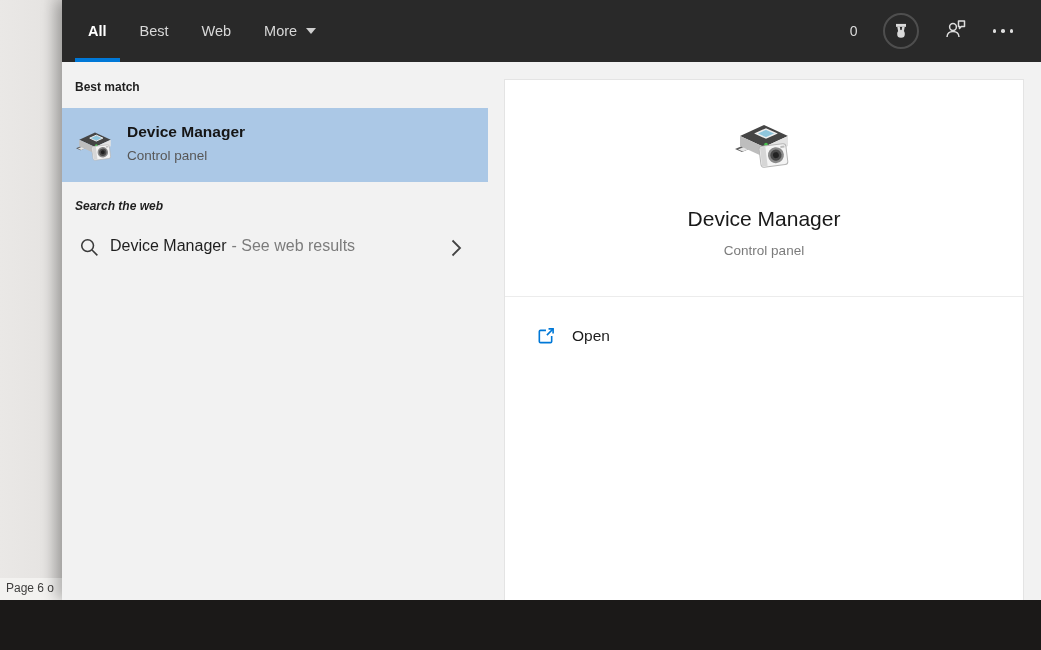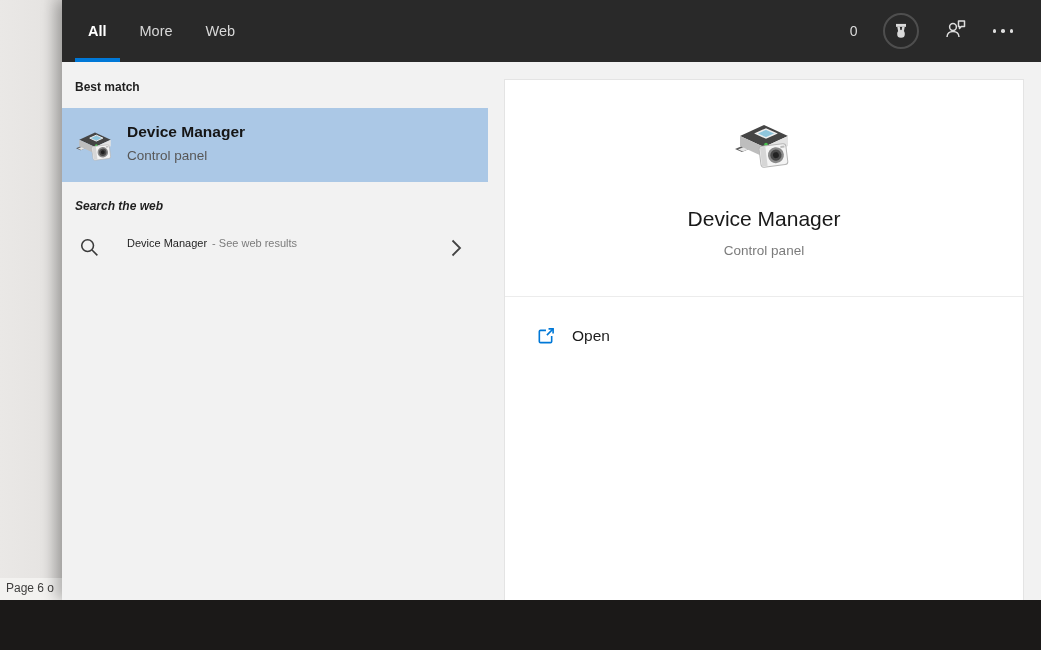--- a/index.html
+++ b/index.html
@@ -33,21 +33,21 @@
 
   
   .left-panel { position:absolute; left:0; top:62px; width:426px; height:538px; background:#f2f2f2; }
   .sec-h { position:absolute; left:13px; font-size:12px; font-weight:700; color:#1f1f1f; }
   .bm-item { position:absolute; left:0; top:46px; width:426px; height:74px; background:#abc8e6; cursor:pointer; }
   .bm-icon { position:absolute; left:12px; top:16px; }
   .bm-title { position:absolute; left:65px; top:15px; font-size:15.5px; font-weight:700; color:#151515; }
   .bm-sub { position:absolute; left:65px; top:40px; font-size:13.5px; color:#575757; }
   .web-item { position:absolute; left:0; top:162px; width:426px; height:48px; cursor:pointer; }
   .web-mag { position:absolute; left:17px; top:13px; }
-  .web-text { position:absolute; left:65px; top:13px; font-size:11px; color:#1f1f1f; white-space:nowrap; }
+  .web-text { position:absolute; left:48px; top:13px; font-size:16px; color:#1f1f1f; white-space:nowrap; }
   .web-hint { color:#7c7c7c; margin-left:5px; }
   .web-chev { position:absolute; left:389px; top:15px; }
 
   
   .right-bg { position:absolute; left:426px; top:62px; width:553px; height:538px; background:#f2f2f2; }
   .card { position:absolute; left:442px; top:79px; width:520px; height:521px; background:#ffffff;
           border:1px solid #e4e4e4; border-bottom:none; }
   .card-icon { position:absolute; left:0; right:0; top:32px; display:flex; justify-content:center; }
   .card-title { position:absolute; left:0; right:0; top:127px; text-align:center; font-size:21px; color:#191919; }
   .card-sub { position:absolute; left:0; right:0; top:163px; text-align:center; font-size:13.5px; color:#7b7b7b; }
@@ -71,25 +71,29 @@
   </div>
 
   <div class="win">
 
     <div class="hdr">
       <div class="tabs">
         <div class="tab active">
             <span>All</span>
           </div>
         <div class="tab">
-            <span>More</span>
+            <span>Best</span>
           </div>
         <div class="tab">
             <span>Web</span>
           </div>
+        <div class="tab">
+          <span>More</span>
+          <span class="caret"></span>
+        </div>
       </div>
       <div class="hdr-right">
         <span class="rewards-count">0</span>
         <span class="medal-wrap">
           <svg width="20" height="20" viewBox="0 0 24 24">
             <rect x="6" y="3.5" width="12" height="3.5" fill="#d9d9d9"></rect>
             <polygon points="7.5,7 10.5,7 11.5,12 8.5,12" fill="#d9d9d9"></polygon>
             <polygon points="13.5,7 16.5,7 15.5,12 12.5,12" fill="#d9d9d9"></polygon>
             <circle cx="12" cy="15.5" r="4.6" fill="#d9d9d9"></circle>
           </svg>

